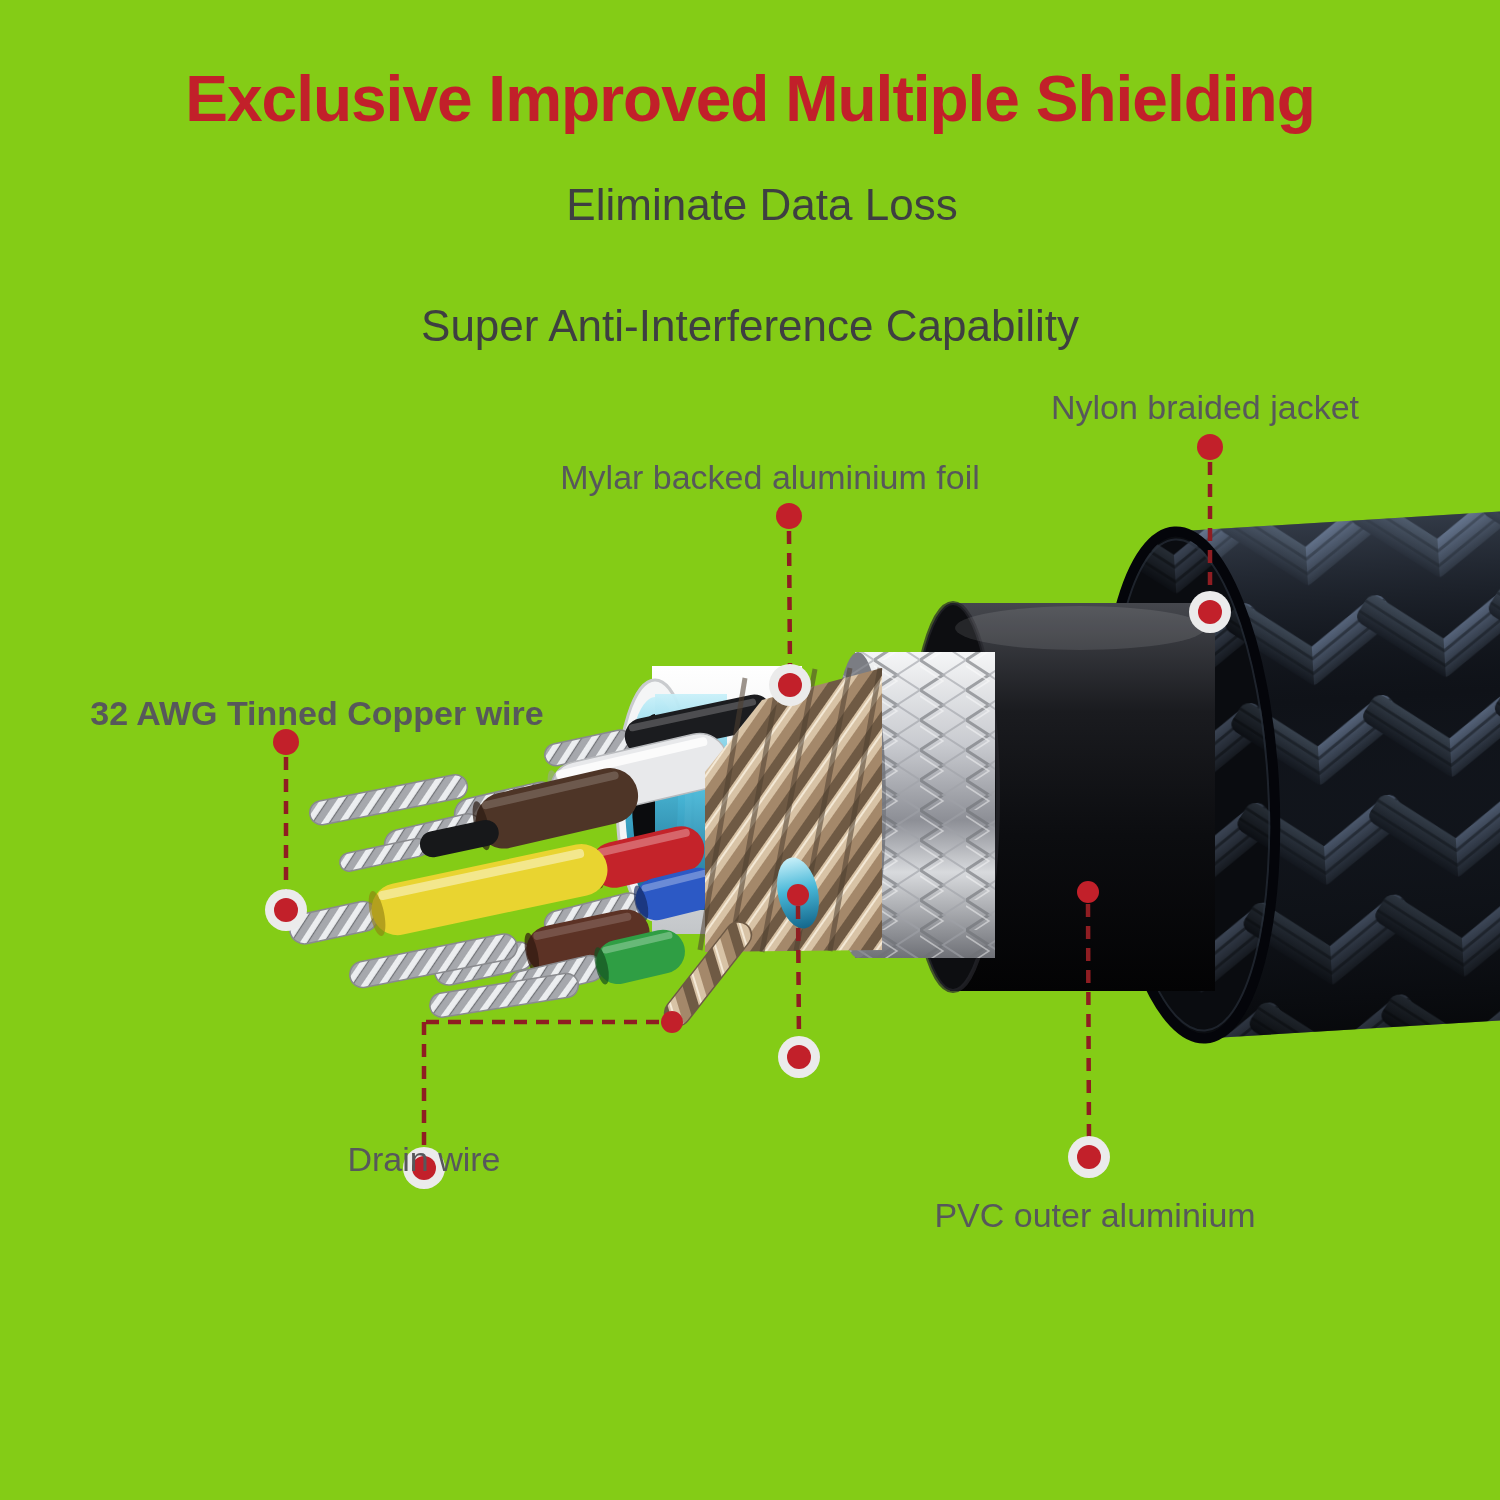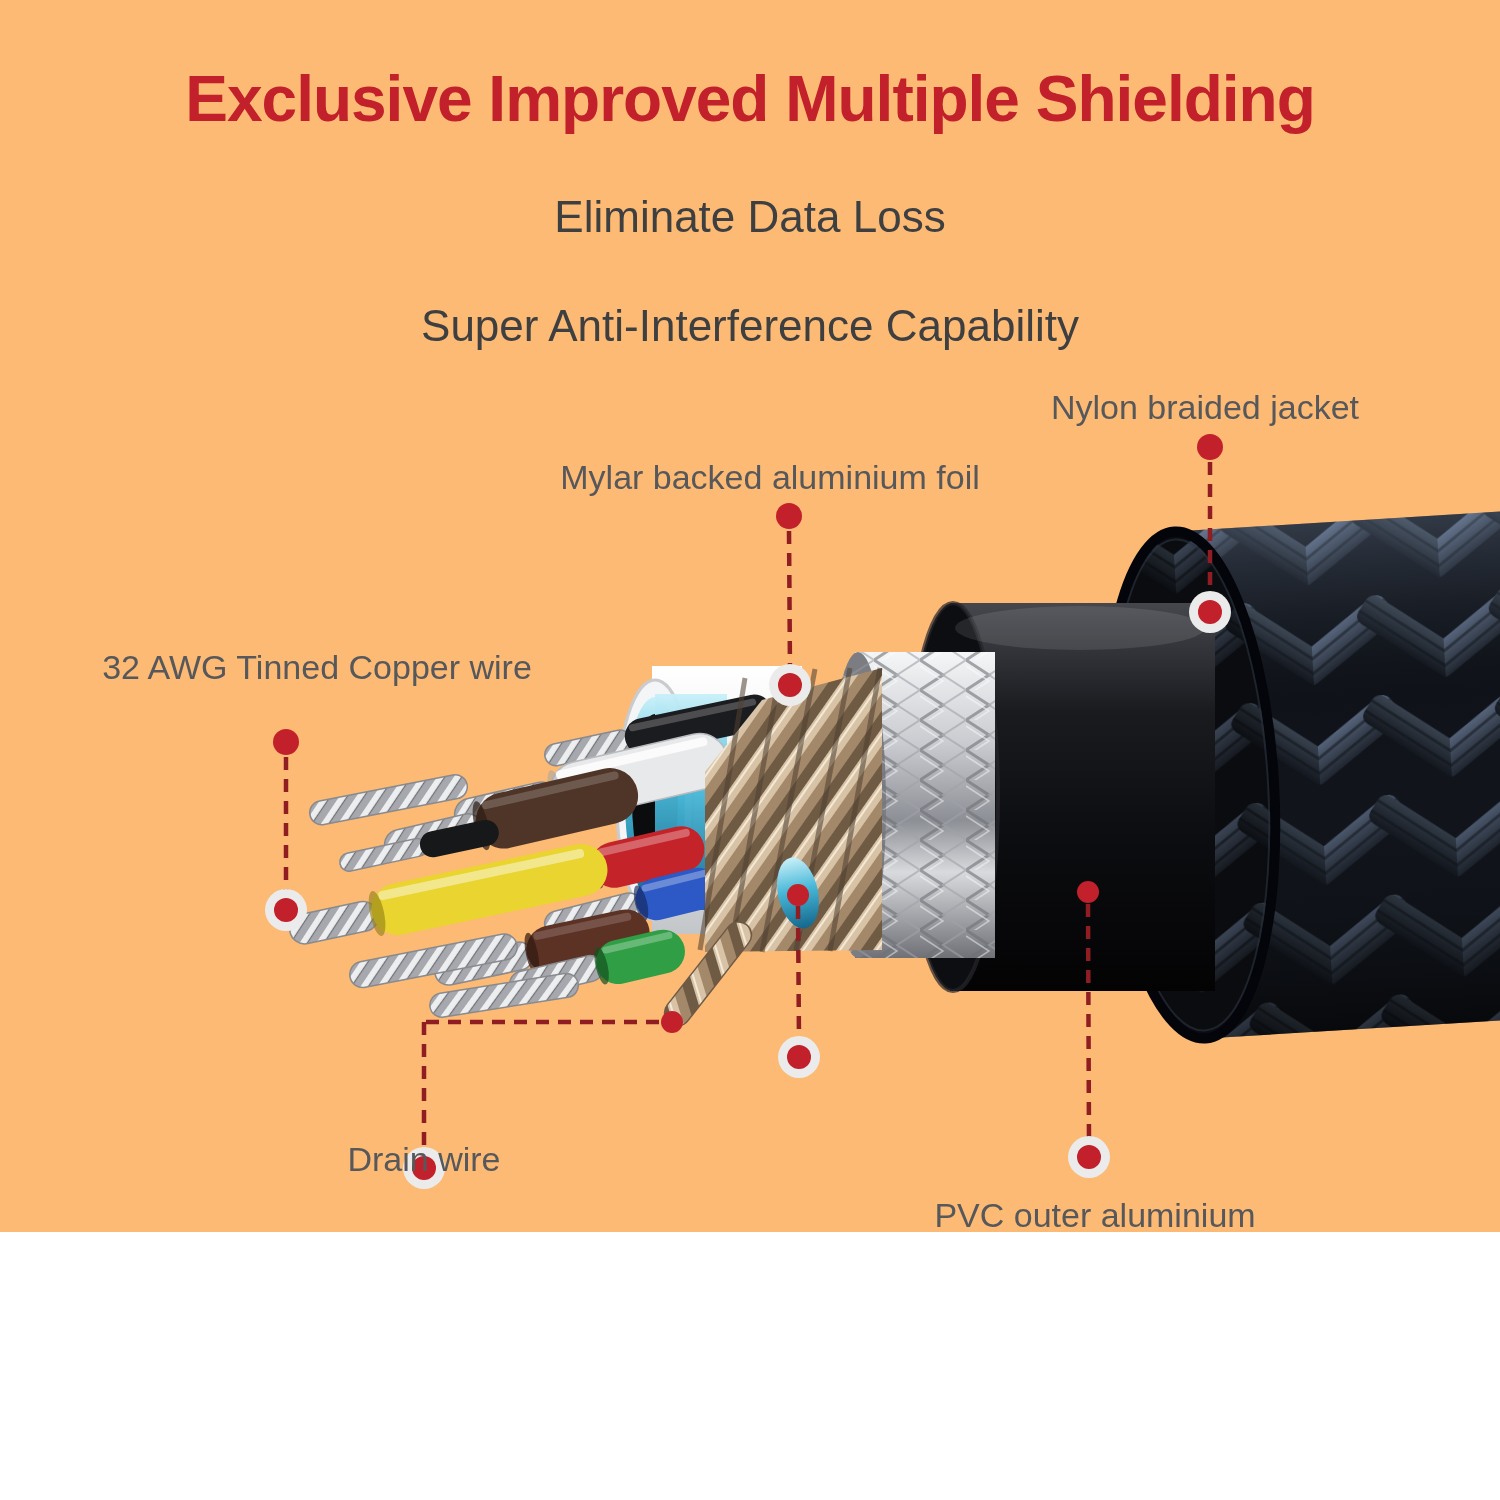--- a/index.html
+++ b/index.html
@@ -1,26 +1,26 @@
 <!DOCTYPE html>
 <html><head>
 <meta charset="utf-8">
 <style>
   html,body{margin:0;padding:0;background:#ffffff;}
-  .canvas{position:relative;width:1500px;height:1232px;background:#fdba74;overflow:hidden;
+  .canvas{position:relative;width:1500px;height:1500px;background:#84cc16;overflow:hidden;
           font-family:"Liberation Sans", sans-serif;}
   .title{position:absolute;left:750px;top:62px;transform:translateX(-50%);
          font-size:64px;font-weight:bold;letter-spacing:-1px;color:#C2202A;white-space:nowrap;}
   .subtitle{position:absolute;left:750px;transform:translateX(-50%);
             font-size:44px;color:#3E3F41;white-space:nowrap;}
-  .sub1{top:192px;} .sub2{top:253px;margin-top:48px;}
+  .sub1{top:180px;margin-left:12px;} .sub2{top:253px;margin-top:48px;}
   .label{position:absolute;transform:translateX(-50%);font-size:34px;color:#57585B;white-space:nowrap;}
   .lbl-nylon{left:1205px;top:388px;}
   .lbl-mylar{left:770px;top:458px;}
-  .lbl-awg{left:317px;top:648px;}
+  .lbl-awg{left:317px;top:694px;font-weight:bold;}
   .lbl-ins{left:750px;top:1086px;}
   .lbl-drain{left:424px;top:1140px;}
   .lbl-pvc{left:1095px;top:1196px;}
   svg{position:absolute;left:0;top:0;}
 </style>
 </head>
 <body>
 
 <div class="canvas">
 

